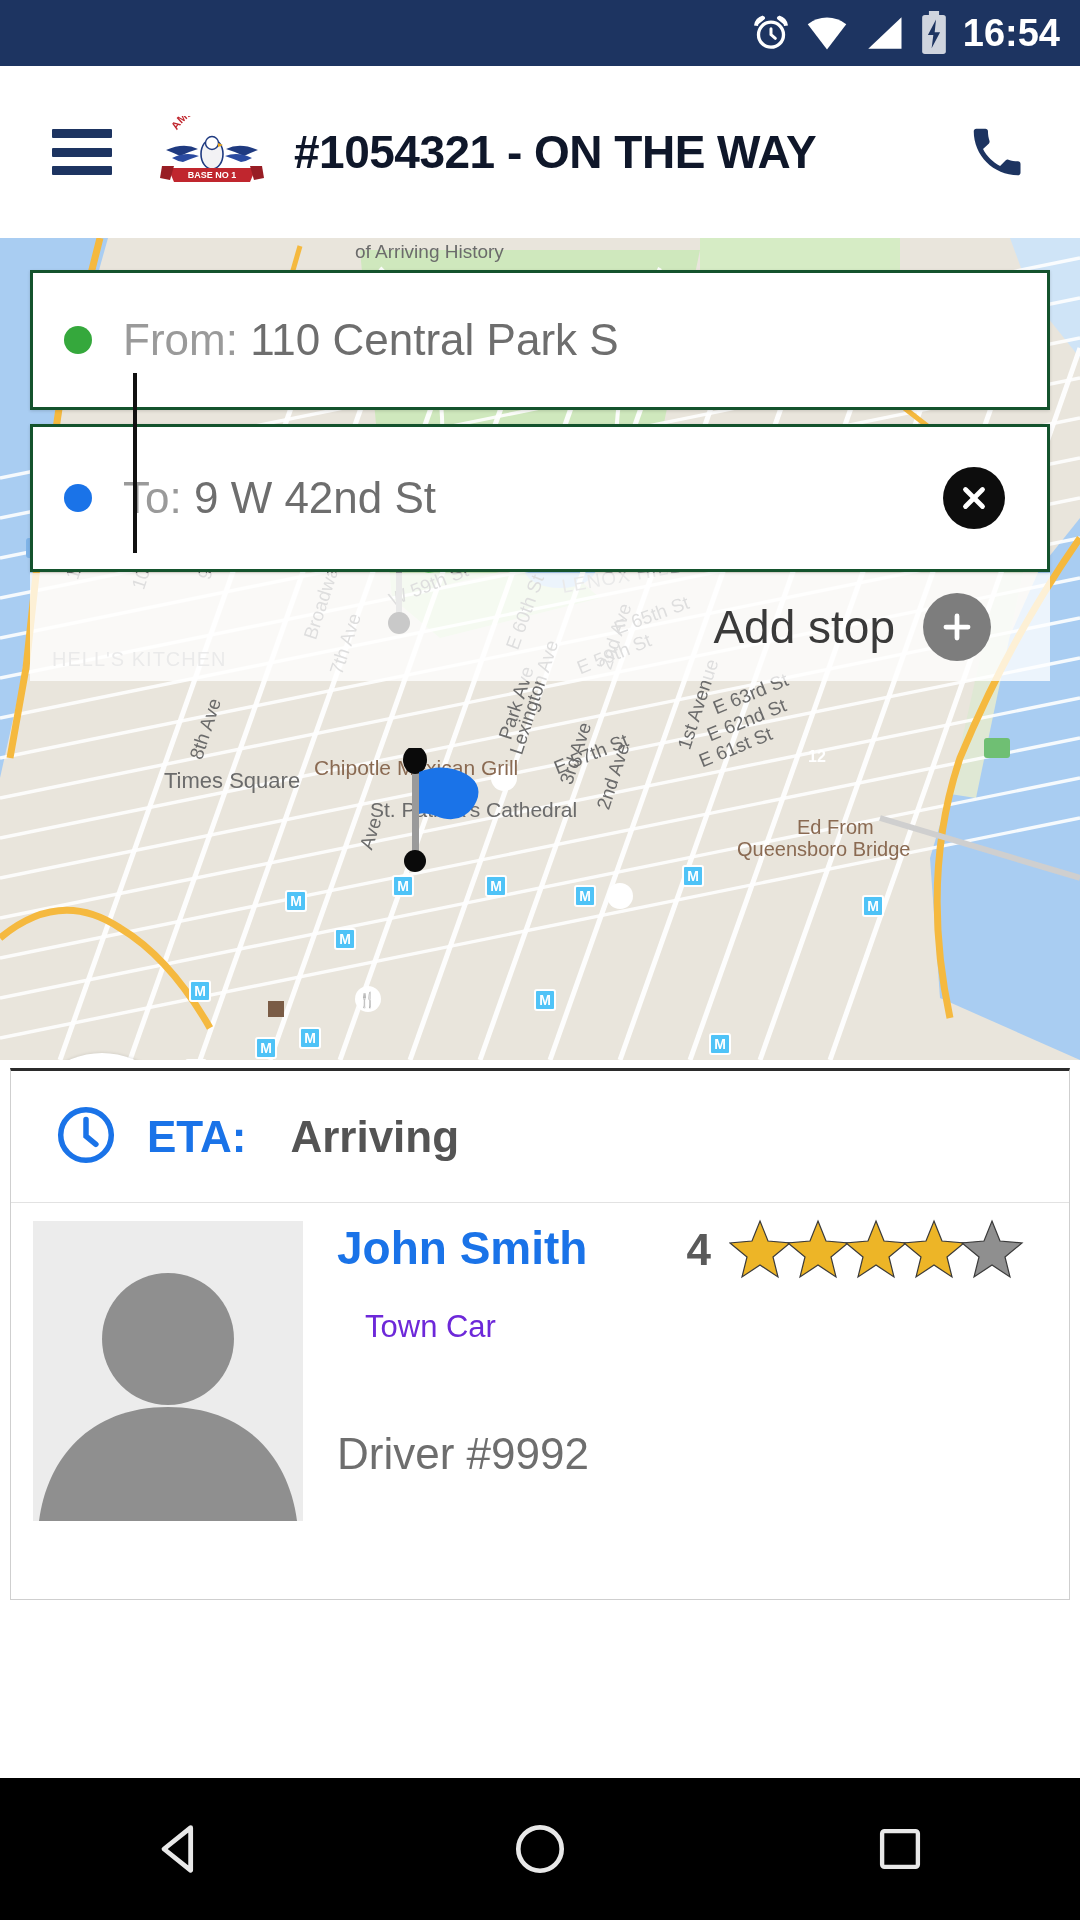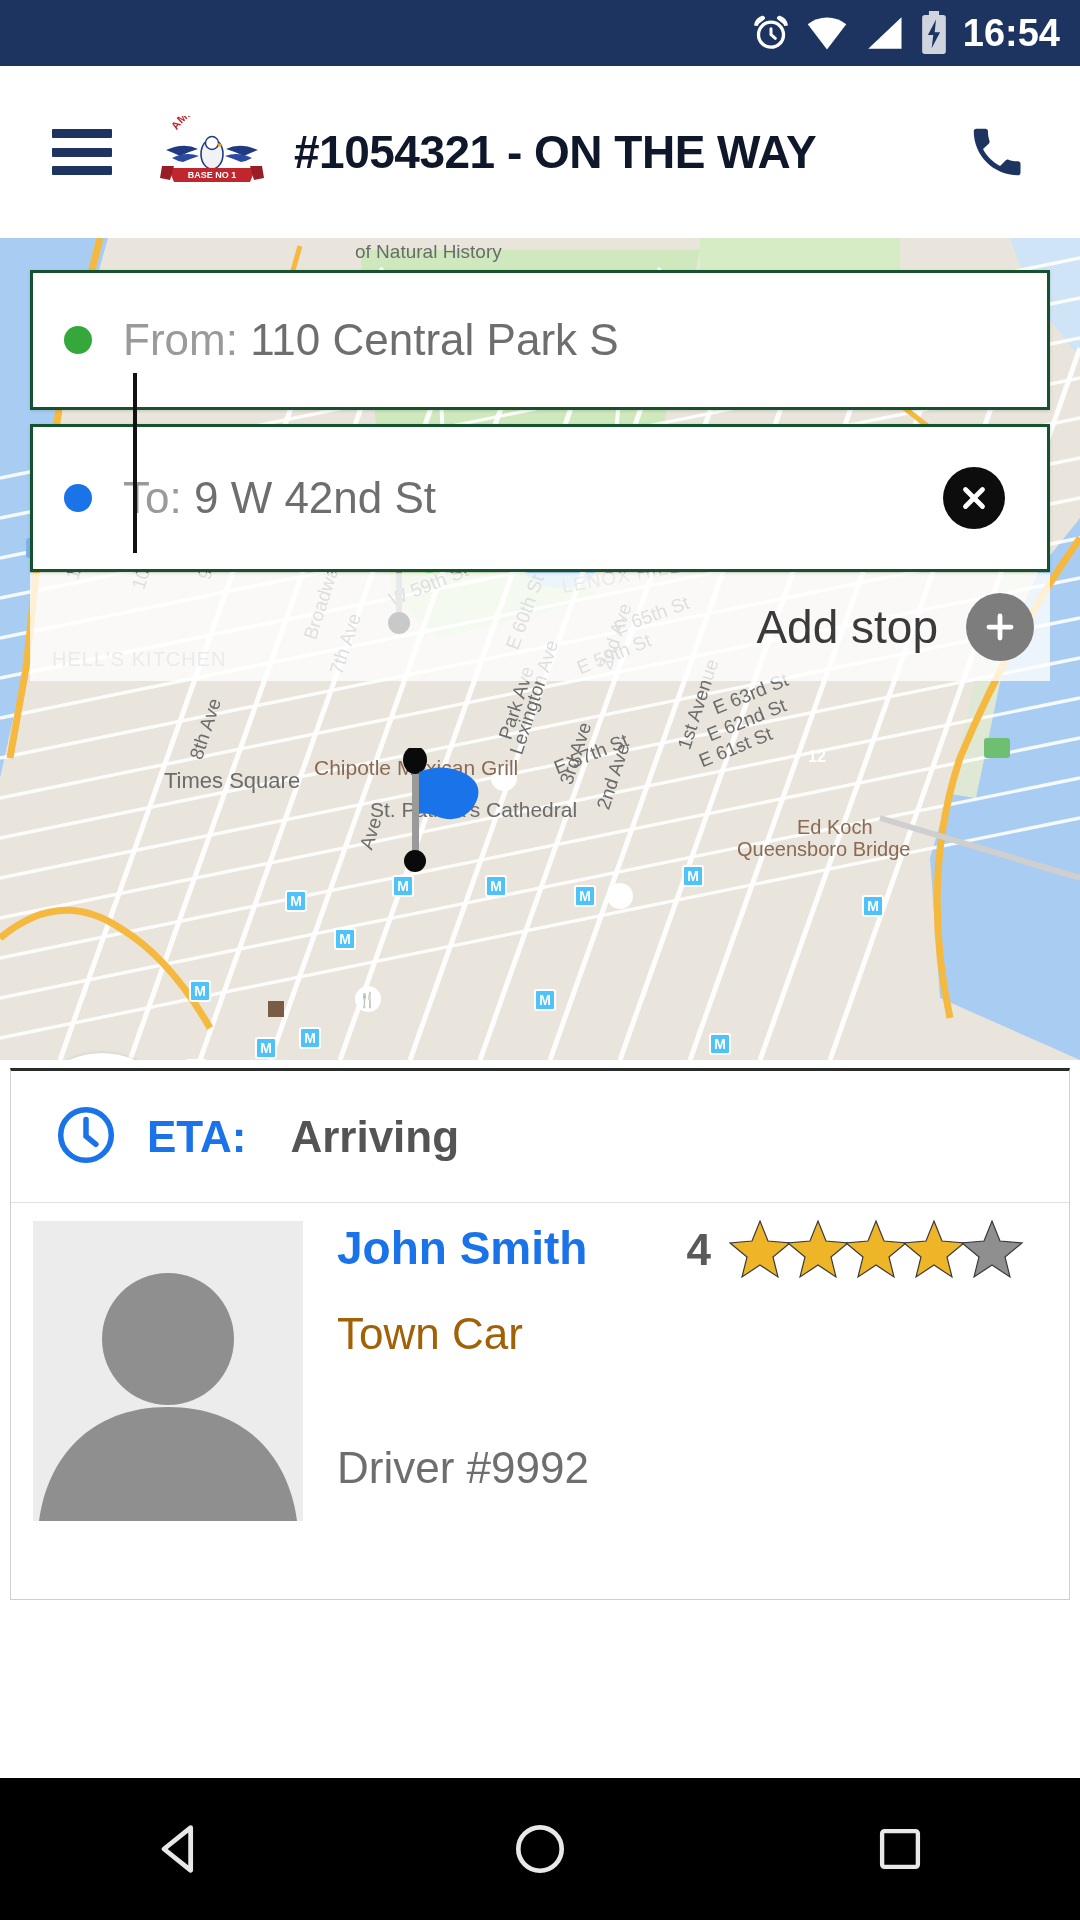--- a/index.html
+++ b/index.html
@@ -72,21 +72,21 @@
   .trip-text .addr{ color:#6e6e6e; }
   .trip-label{ color:#9a9a9a; }
   .clear-btn{
     position:absolute; right:42px; top:50%; transform:translateY(-50%);
     width:62px; height:62px; border-radius:50%; background:#0d0d0d;
     display:flex; align-items:center; justify-content:center; cursor:pointer;
   }
   .addstop{
     position:absolute; top:573px; left:30px; width:1020px; height:108px;
     background:rgba(255,255,255,0.78); display:flex; align-items:center;
-    justify-content:flex-end; padding-right:16px; gap:28px; z-index:25;
+    justify-content:flex-end; padding-right:59px; gap:28px; z-index:25;
     cursor:pointer;
   }
   .addstop-label{ font-size:46px; color:#3a3a3a; }
   .addstop-plus{
     width:68px; height:68px; border-radius:50%; background:#7d7d7d;
     display:flex; align-items:center; justify-content:center;
     color:#fff; font-size:52px; line-height:60px; font-weight:300;
   }
   .mylocation{
     position:absolute; left:22px; top:815px; width:160px; height:160px;
@@ -107,21 +107,21 @@
   }
   .eta-label{ font-size:44px; font-weight:bold; color:#1a73e8; }
   .eta-value{ font-size:44px; font-weight:bold; color:#545454; margin-left:16px; }
   .driver-row{ display:flex; padding:18px 0 0 22px; }
   .avatar{
     width:270px; height:300px; background:#ececec; position:relative;
     overflow:hidden; flex:0 0 auto;
   }
   .driver-info{ flex:1; padding-left:34px; position:relative; }
   .driver-name{ font-size:46px; font-weight:bold; color:#1a73e8; }
-  .driver-car{ font-size:44px; color:#a16207; margin-top:34px; }
+  .driver-car{ font-size:31px; color:#6d28d9; margin-top:34px;margin-left:28px; }
   .driver-id{ font-size:44px; color:#6e6e6e; margin-top:84px; }
   .rating{
     position:absolute; right:20px; top:-4px;
     display:flex; align-items:center; gap:10px;
   }
   .rating-num{ font-size:44px; font-weight:bold; color:#5a5a5a; margin-right:8px; }
 
   
   .cancel-btn{
     position:absolute; top:1600px; left:14px; width:1052px; height:142px;
@@ -325,21 +325,21 @@
         <text x="873" y="673">M</text>
           <text x="545" y="767">M</text>
         <text x="720" y="811">M</text>
           <text x="266" y="815">M</text>
         <text x="200" y="758">M</text>
           <text x="310" y="805">M</text>
       </g>
     </svg>
 
     <div id="map-labels">
-        <div class="map-label" style="left: 355px; top: 3px; font-size: 19px; transform: rotate(0deg); transform-origin: left center;">of Natural History</div>
+        <div class="map-label" style="left: 355px; top: 3px; font-size: 19px; transform: rotate(0deg); transform-origin: left center;">of Arriving History</div>
         <div class="map-label" style="left: 40px; top: 288px; font-size: 19px; transform: rotate(0deg); transform-origin: left center;">Terminal 5</div>
         <div class="map-label" style="left: 310px; top: 315px; font-size: 19px; transform: rotate(0deg); transform-origin: left center;">Columbus Cen</div>
         <div class="map-label" style="left: 418px; top: 278px; font-size: 19px; transform: rotate(-12deg); transform-origin: left center;">t Transverse</div>
         <div class="map-label" style="left: 562px; top: 338px; font-size: 19px; transform: rotate(-10deg); transform-origin: left center; color: rgb(160, 160, 160); letter-spacing: 1px;">LENOX HILL</div>
         <div class="map-label" style="left: 640px; top: 282px; font-size: 19px; transform: rotate(-70deg); transform-origin: left center;">Park Ave</div>
         <div class="map-label" style="left: 684px; top: 285px; font-size: 18px; transform: rotate(-72deg); transform-origin: left center;">Lexington Av</div>
         <div class="map-label" style="left: 722px; top: 286px; font-size: 18px; transform: rotate(-22deg); transform-origin: left center;">E 72nd St</div>
         <div class="map-label" style="left: 615px; top: 380px; font-size: 19px; transform: rotate(-20deg); transform-origin: left center;">E 65th St</div>
         <div class="map-label" style="left: 714px; top: 460px; font-size: 19px; transform: rotate(-22deg); transform-origin: left center;">E 63rd St</div>
         <div class="map-label" style="left: 708px; top: 487px; font-size: 19px; transform: rotate(-22deg); transform-origin: left center;">E 62nd St</div>
@@ -357,21 +357,21 @@
         <div class="map-label" style="left: 390px; top: 352px; font-size: 19px; transform: rotate(-22deg); transform-origin: left center;">W 59th St</div>
         <div class="map-label" style="left: 164px; top: 530px; font-size: 22px; transform: rotate(0deg); transform-origin: left center;">Times Square</div>
         <div class="map-label" style="left: 314px; top: 518px; font-size: 21px; transform: rotate(0deg); transform-origin: left center; color: rgb(138, 106, 82);">Chipotle Mexican Grill</div>
         <div class="map-label" style="left: 370px; top: 560px; font-size: 21px; transform: rotate(0deg); transform-origin: left center;">St. Patrick's Cathedral</div>
         <div class="map-label" style="left: 505px; top: 490px; font-size: 19px; transform: rotate(-72deg); transform-origin: left center;">Park Ave</div>
         <div class="map-label" style="left: 516px; top: 505px; font-size: 19px; transform: rotate(-72deg); transform-origin: left center;">Lexington Ave</div>
         <div class="map-label" style="left: 566px; top: 535px; font-size: 19px; transform: rotate(-72deg); transform-origin: left center;">3rd Ave</div>
         <div class="map-label" style="left: 605px; top: 420px; font-size: 19px; transform: rotate(-72deg); transform-origin: left center;">2nd Ave</div>
         <div class="map-label" style="left: 603px; top: 560px; font-size: 19px; transform: rotate(-72deg); transform-origin: left center;">2nd Ave</div>
         <div class="map-label" style="left: 684px; top: 500px; font-size: 19px; transform: rotate(-72deg); transform-origin: left center;">1st Avenue</div>
-        <div class="map-label" style="left: 797px; top: 578px; font-size: 20px; transform: rotate(0deg); transform-origin: left center; color: rgb(138, 106, 82);">Ed Koch</div>
+        <div class="map-label" style="left: 797px; top: 578px; font-size: 20px; transform: rotate(0deg); transform-origin: left center; color: rgb(138, 106, 82);">Ed From</div>
         <div class="map-label" style="left: 737px; top: 600px; font-size: 20px; transform: rotate(0deg); transform-origin: left center; color: rgb(138, 106, 82);">Queensboro Bridge</div>
         <div class="map-label" style="left: 366px; top: 600px; font-size: 19px; transform: rotate(-72deg); transform-origin: left center;">Ave</div>
         <div class="map-label" style="left: 33px; top: 310px; font-size: 16px; transform: rotate(0deg); transform-origin: left center; color: rgb(255, 255, 255); font-weight: bold;">9A</div>
         <div class="map-label" style="left: 808px; top: 510px; font-size: 16px; transform: rotate(0deg); transform-origin: left center; color: rgb(255, 255, 255); font-weight: bold; text-align: right;">12</div>
         <div class="map-label" style="left: 862px; top: 38px; font-size: 18px; transform: rotate(0deg); transform-origin: left center;">Bre</div>
         <div class="map-label" style="left: 855px; top: 62px; font-size: 18px; transform: rotate(-20deg); transform-origin: left center;">E 86</div>
       </div>
 
     <div class="flag-wrap" style="left:378px; top:268px;">
       <svg width="90" height="130" viewBox="0 0 90 130">

